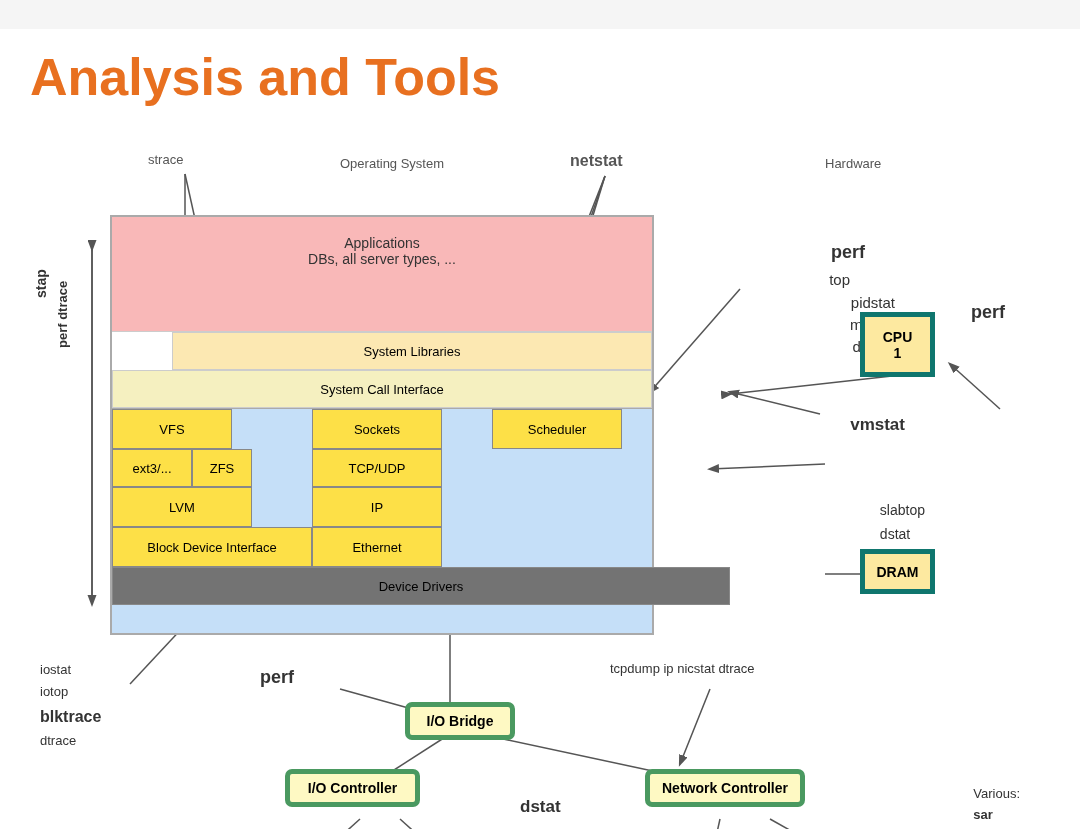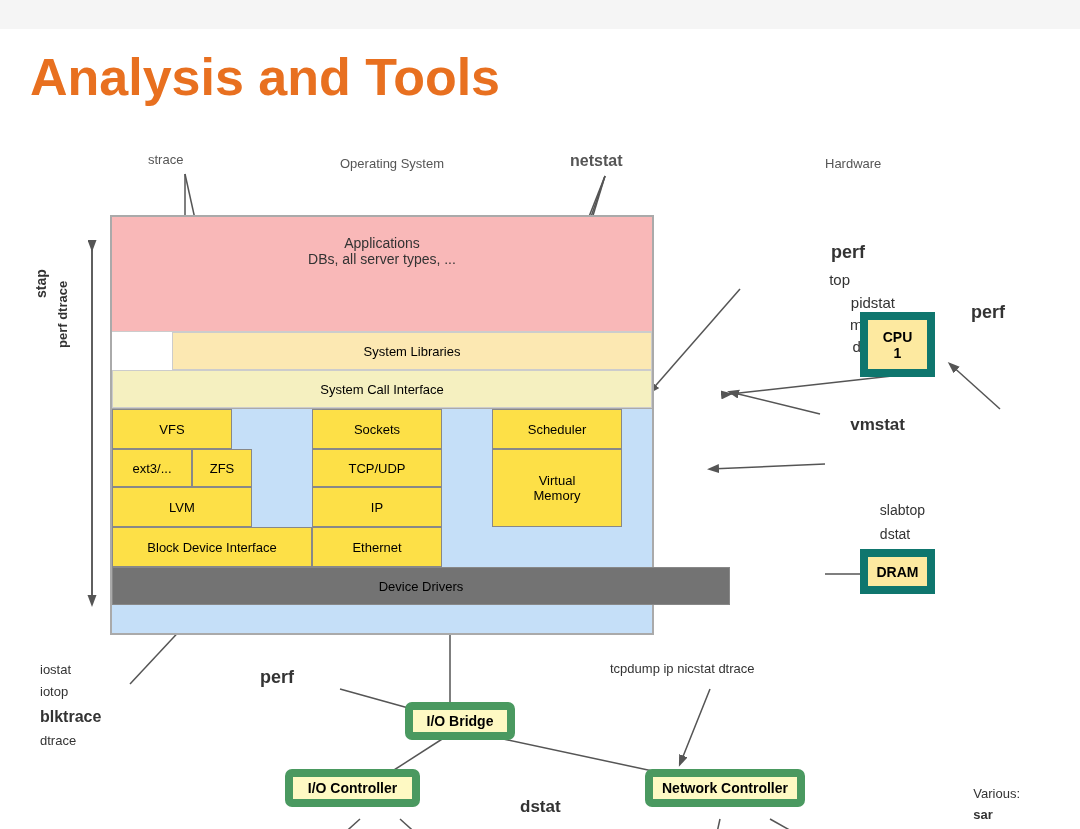--- a/index.html
+++ b/index.html
@@ -117,21 +117,21 @@
       background: #fde047;
       display: flex;
       align-items: center;
       justify-content: center;
       font-size: 13px;
       text-align: center;
     }
     
     .hw-box {
       position: absolute;
-      border: 8px solid #0f766e;
+      border: 5px solid #0f766e;
       background: #fde9a0;
       display: flex;
       align-items: center;
       justify-content: center;
       font-size: 14px;
       font-weight: bold;
       text-align: center;
     }
     .hw-box.green {
       border-color: #4a9960;
@@ -325,24 +325,20 @@
         </div>
 
         <div class="k-cell" style="left:0;top:78px;width:140px;height:40px;">
           <span>LVM</span>
         </div>
 
         <div class="k-cell" style="left:200px;top:78px;width:130px;height:40px;">
           <span>IP</span>
         </div>
 
-        <div class="k-cell" style="left:380px;top:40px;width:130px;height:78px;">
-          <span style="white-space:pre-line;">Virtual
-Memory</span>
-        </div>
 
         <div class="k-cell" style="left:0;top:118px;width:200px;height:40px;">
           <span>Block Device Interface</span>
         </div>
 
         <div class="k-cell" style="left:200px;top:118px;width:130px;height:40px;">
           <span>Ethernet</span>
         </div>
 
         <div class="k-cell" style="left:0;top:158px;width:618px;height:38px;background:#737373;">

